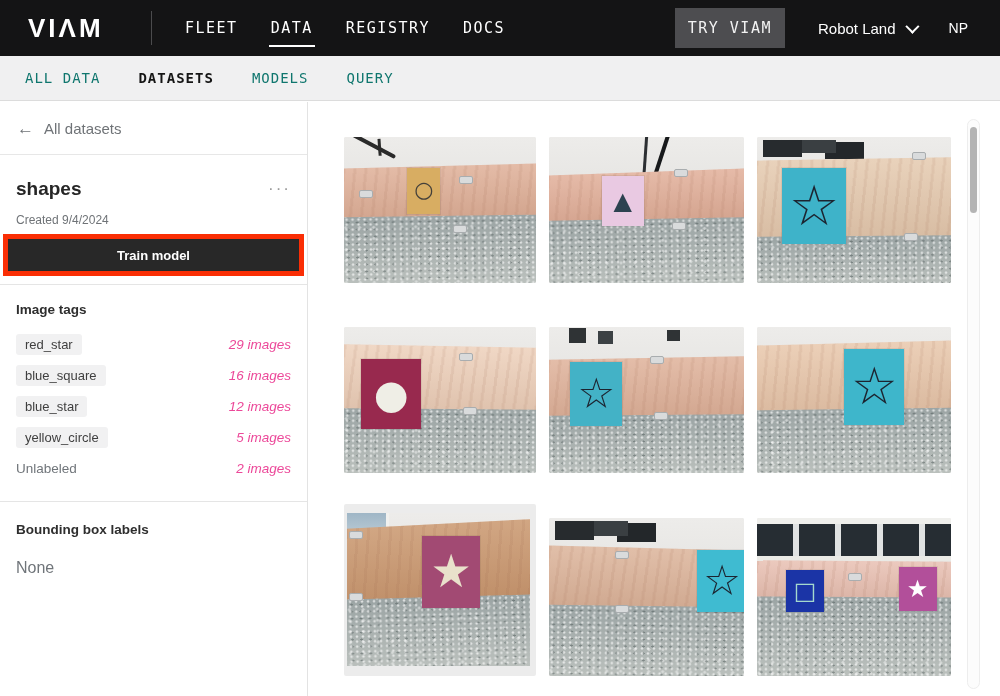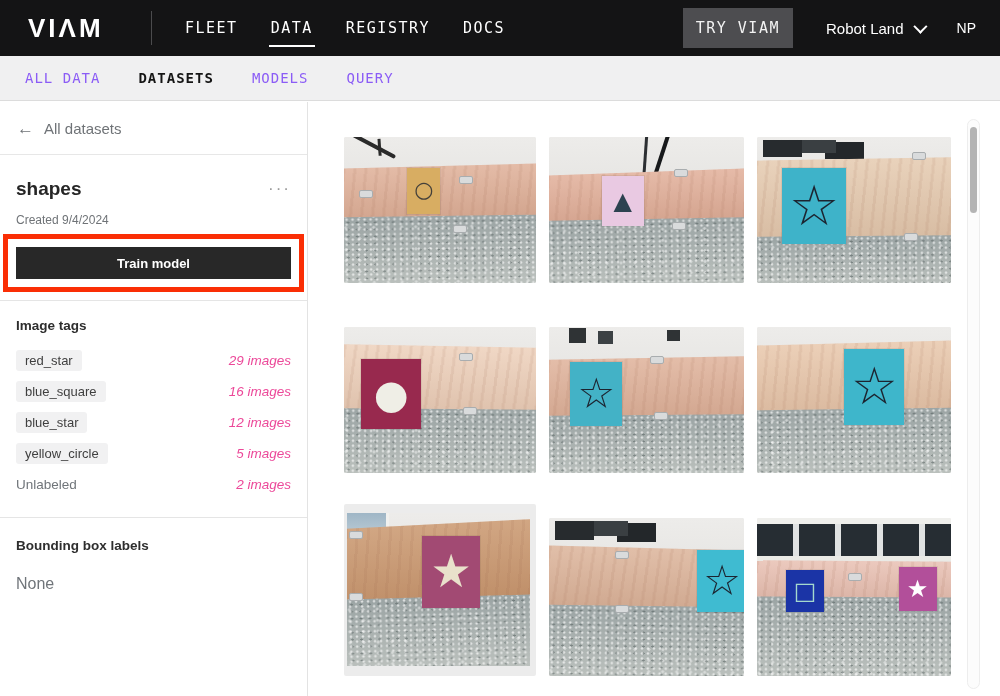--- a/index.html
+++ b/index.html
@@ -7,41 +7,41 @@
   #app{position:relative;width:1000px;height:696px;overflow:hidden;background:#fff;}
 
   
   .topnav{position:absolute;left:0;top:0;width:1000px;height:56px;background:#141415;display:flex;align-items:center;}
   .brand{width:152px;display:flex;align-items:center;padding-left:28px;box-sizing:border-box;position:relative;height:100%;}
   .brand::after{content:"";position:absolute;right:0;top:11px;bottom:11px;width:1px;background:#4b4b4d;}
   .logo{color:#fff;font-weight:800;font-size:26px;letter-spacing:3px;}
   .pnav{display:flex;gap:33px;margin-left:33px;}
   .pnav-item{color:#fff;font-family:"DejaVu Sans Mono","Liberation Mono",monospace;font-size:15px;letter-spacing:1.5px;position:relative;cursor:pointer;}
   .pnav-item.active::after{content:"";position:absolute;left:-2px;right:-2px;bottom:-10px;height:2px;background:#fff;}
-  .top-right{margin-left:auto;display:flex;align-items:center;gap:33px;padding-right:24px;}
+  .top-right{margin-left:auto;display:flex;align-items:center;gap:33px;padding-right:32px;}
   .try-btn{background:#4d4d50;color:#f2f2f2;font-family:"DejaVu Sans Mono","Liberation Mono",monospace;font-size:15px;letter-spacing:1.5px;padding:11px 13px;cursor:pointer;}
   .org{color:#fff;font-size:15px;font-weight:500;display:flex;align-items:center;gap:10px;cursor:pointer;}
   .chev{width:8px;height:8px;border-right:2px solid #fff;border-bottom:2px solid #fff;transform:rotate(45deg) translateY(-2px);display:inline-block;}
   .avatar{color:#fff;font-size:14px;font-weight:500;cursor:pointer;}
 
   
   .subnav{position:absolute;left:0;top:56px;width:1000px;height:45px;background:#f0f0f1;border-bottom:1px solid #dcdcdc;box-sizing:border-box;display:flex;align-items:center;gap:38px;padding-left:25px;}
-  .snav-item{font-family:"DejaVu Sans Mono","Liberation Mono",monospace;font-size:14px;letter-spacing:1px;color:#8b5cf6;cursor:pointer;}
+  .snav-item{font-family:"DejaVu Sans Mono","Liberation Mono",monospace;font-size:14px;letter-spacing:1px;color:#0f766e;cursor:pointer;}
   .snav-item.active{color:#151515;font-weight:700;}
 
   
   .sidebar{position:absolute;left:0;top:102px;width:308px;bottom:0;background:#fff;border-right:1px solid #e3e3e3;box-sizing:border-box;}
   .back-row{height:52px;border-bottom:1px solid #e7e7e7;display:flex;align-items:center;gap:10px;padding:0 17px;color:#6f7377;font-size:15px;cursor:pointer;}
   .back-arrow{font-size:17px;line-height:1;}
   .title-row{margin:23px 16px 0;display:flex;justify-content:space-between;align-items:center;}
   .ds-title{font-size:19px;font-weight:700;color:#262626;}
   .more-icon{color:#9a9a9a;font-size:17px;letter-spacing:2px;cursor:pointer;line-height:0.4;}
   .meta{margin:13px 16px 0;font-size:12px;color:#6f7377;}
   .meta+.meta{margin-top:12px;}
-  .annotation{margin:7px 3px 0;border:5px solid #fa2e05;padding:8px;}
+  .annotation{margin:7px 3px 0;border:5px solid #fa2e05;padding:0;}
   .train-btn{display:block;width:100%;height:32px;background:#282828;color:#fff;border:none;font-family:inherit;font-size:13px;font-weight:600;cursor:pointer;}
   .divider{height:1px;background:#e5e5e5;margin-top:8px;}
   .sec-header{margin:17px 16px 0;font-size:13.5px;font-weight:700;color:#2e2e2e;}
   .tag-list{margin-top:16px;}
   .tag-row{display:flex;justify-content:space-between;align-items:center;margin:0 16px 9px;height:22px;}
   .pill{display:inline-block;background:#f1f1f2;border-radius:3px;padding:3px 9px;font-size:13px;color:#3f3f3f;cursor:pointer;}
   .plain-label{font-size:13.5px;color:#70757a;}
   .tag-count{font-size:13.5px;color:#ec4899;font-style:italic;}
   .divider2{height:1px;background:#e5e5e5;margin-top:22px;}
   .bbox-header{margin:20px 16px 0;font-size:13.5px;font-weight:700;color:#2e2e2e;}

